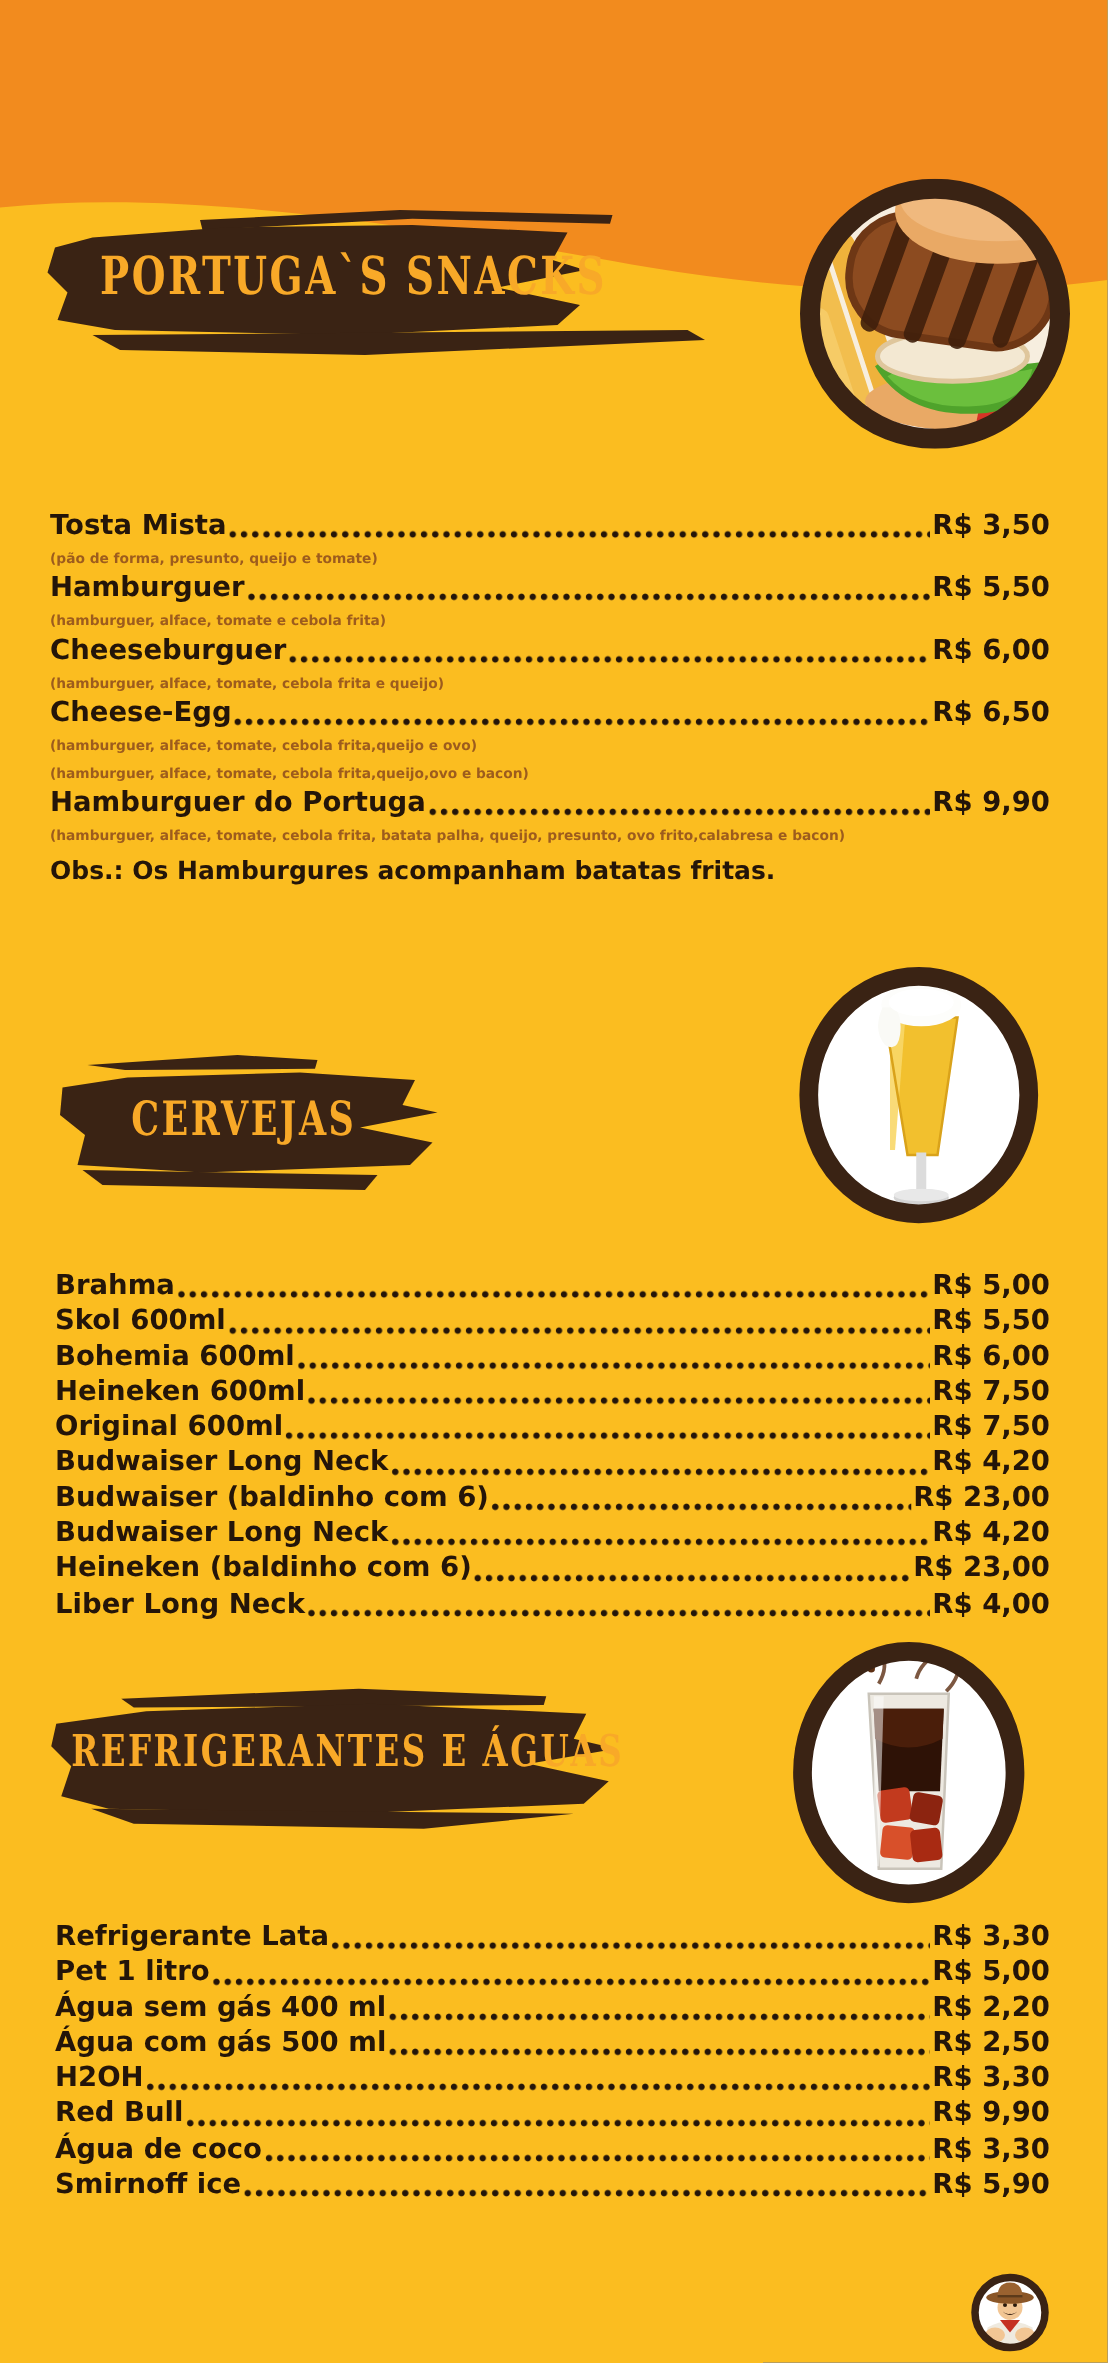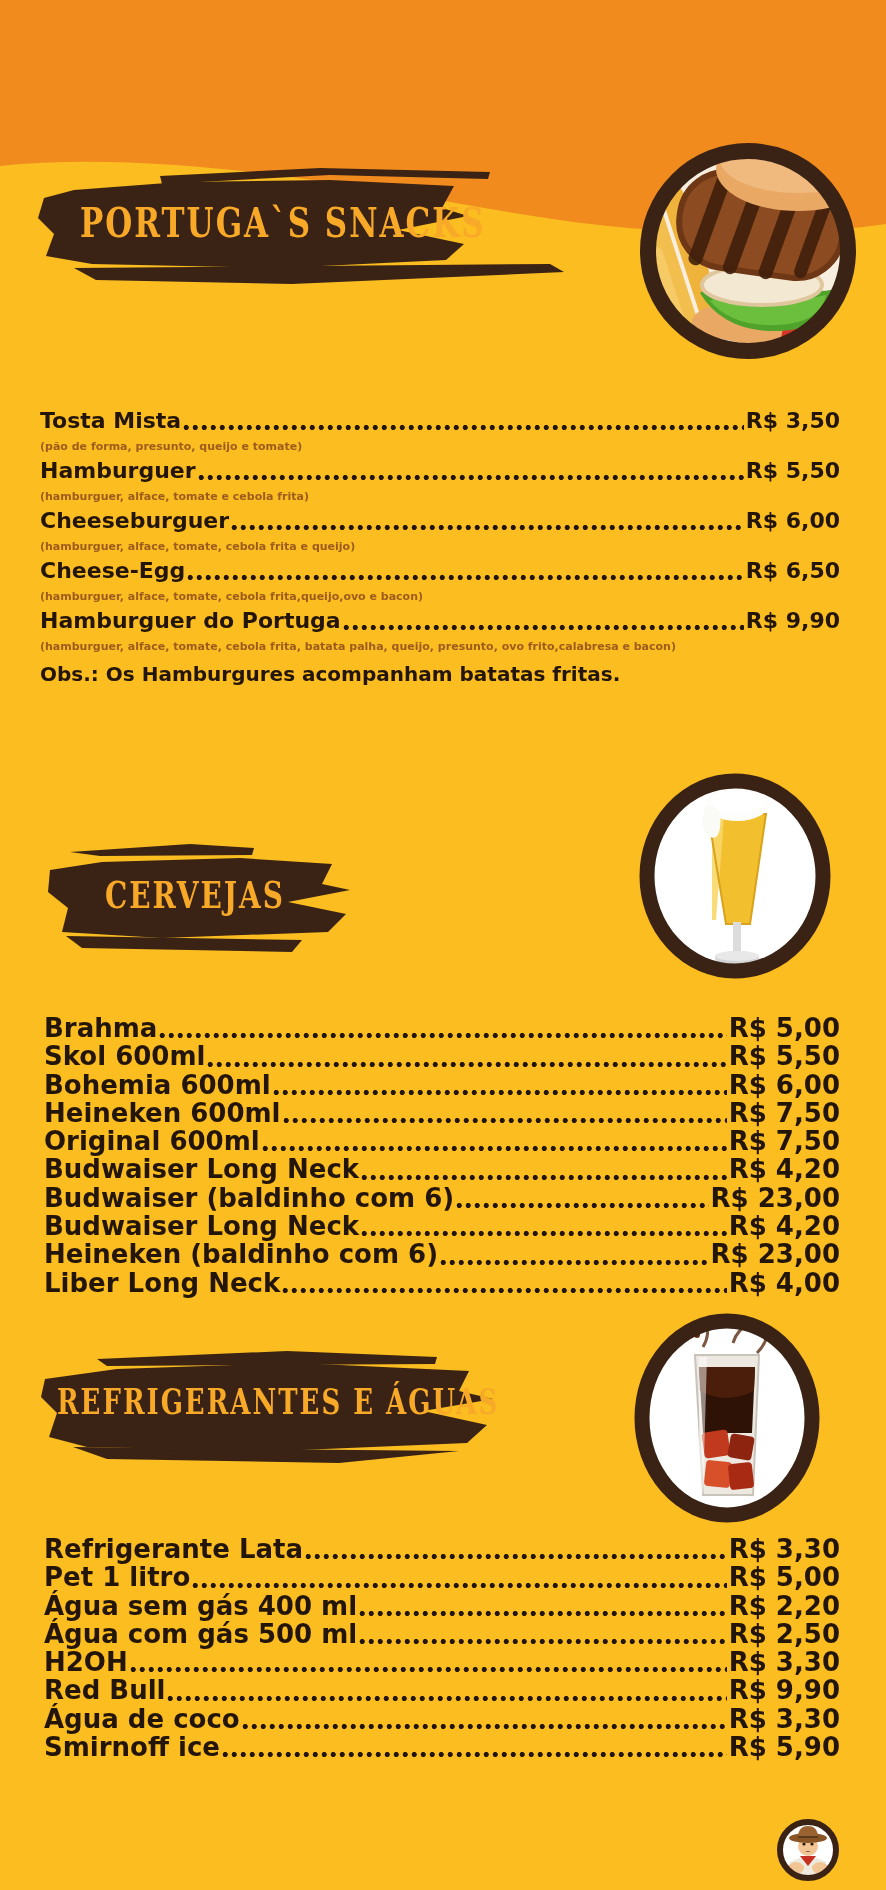--- a/index.html
+++ b/index.html
@@ -44,21 +44,21 @@
   .s1{top:408px;}
   .s2{top:1016px;left:44px;width:796px;}
   .s3{top:1537px;left:44px;width:796px;}
   .row{display:flex;align-items:flex-start;}
   .s1 .row{height:28px;}
   .s2 .row,.s3 .row{height:28.3px;}
   .iname,.iprice{
     font-weight:bold;color:var(--ink);white-space:nowrap;
     font-size:22px;line-height:26px;
   }
-  .s2 .iname,.s2 .iprice,.s3 .iname,.s3 .iprice{font-size:26px;line-height:25px;}
+  .s2 .iname,.s2 .iprice,.s3 .iname,.s3 .iprice{font-size:22px;line-height:25px;}
   .dots{
     flex:1;align-self:flex-end;height:9px;margin:0 2px 4px 2px;
     background-image:radial-gradient(circle at 3.2px 4.5px,var(--ink) 2.2px,rgba(0,0,0,0) 2.9px);
     background-size:9px 9px;background-repeat:repeat-x;
   }
   .idesc{
     height:22px;font-size:11px;line-height:21px;font-weight:bold;color:var(--desc);
     white-space:nowrap;
   }
   .idesc.wide{height:auto;max-width:690px;white-space:normal;}
@@ -139,20 +139,21 @@
       <span class="dots"></span>
       <span class="iprice">R$ 6,00</span>
     </div>
     <div class="idesc">(hamburguer, alface, tomate, cebola frita e queijo)</div>
 
     <div class="row">
       <span class="iname">Cheese-Egg</span>
       <span class="dots"></span>
       <span class="iprice">R$ 6,50</span>
     </div>
+    <div class="idesc">(hamburguer, alface, tomate, cebola frita,queijo e ovo)</div>
 
     <div class="idesc">(hamburguer, alface, tomate, cebola frita,queijo,ovo e bacon)</div>
 
     <div class="row">
       <span class="iname">Hamburguer do Portuga</span>
       <span class="dots"></span>
       <span class="iprice">R$ 9,90</span>
     </div>
     <div class="idesc wide">(hamburguer, alface, tomate, cebola frita, batata palha, queijo, presunto, ovo frito,calabresa e bacon)</div>
 

